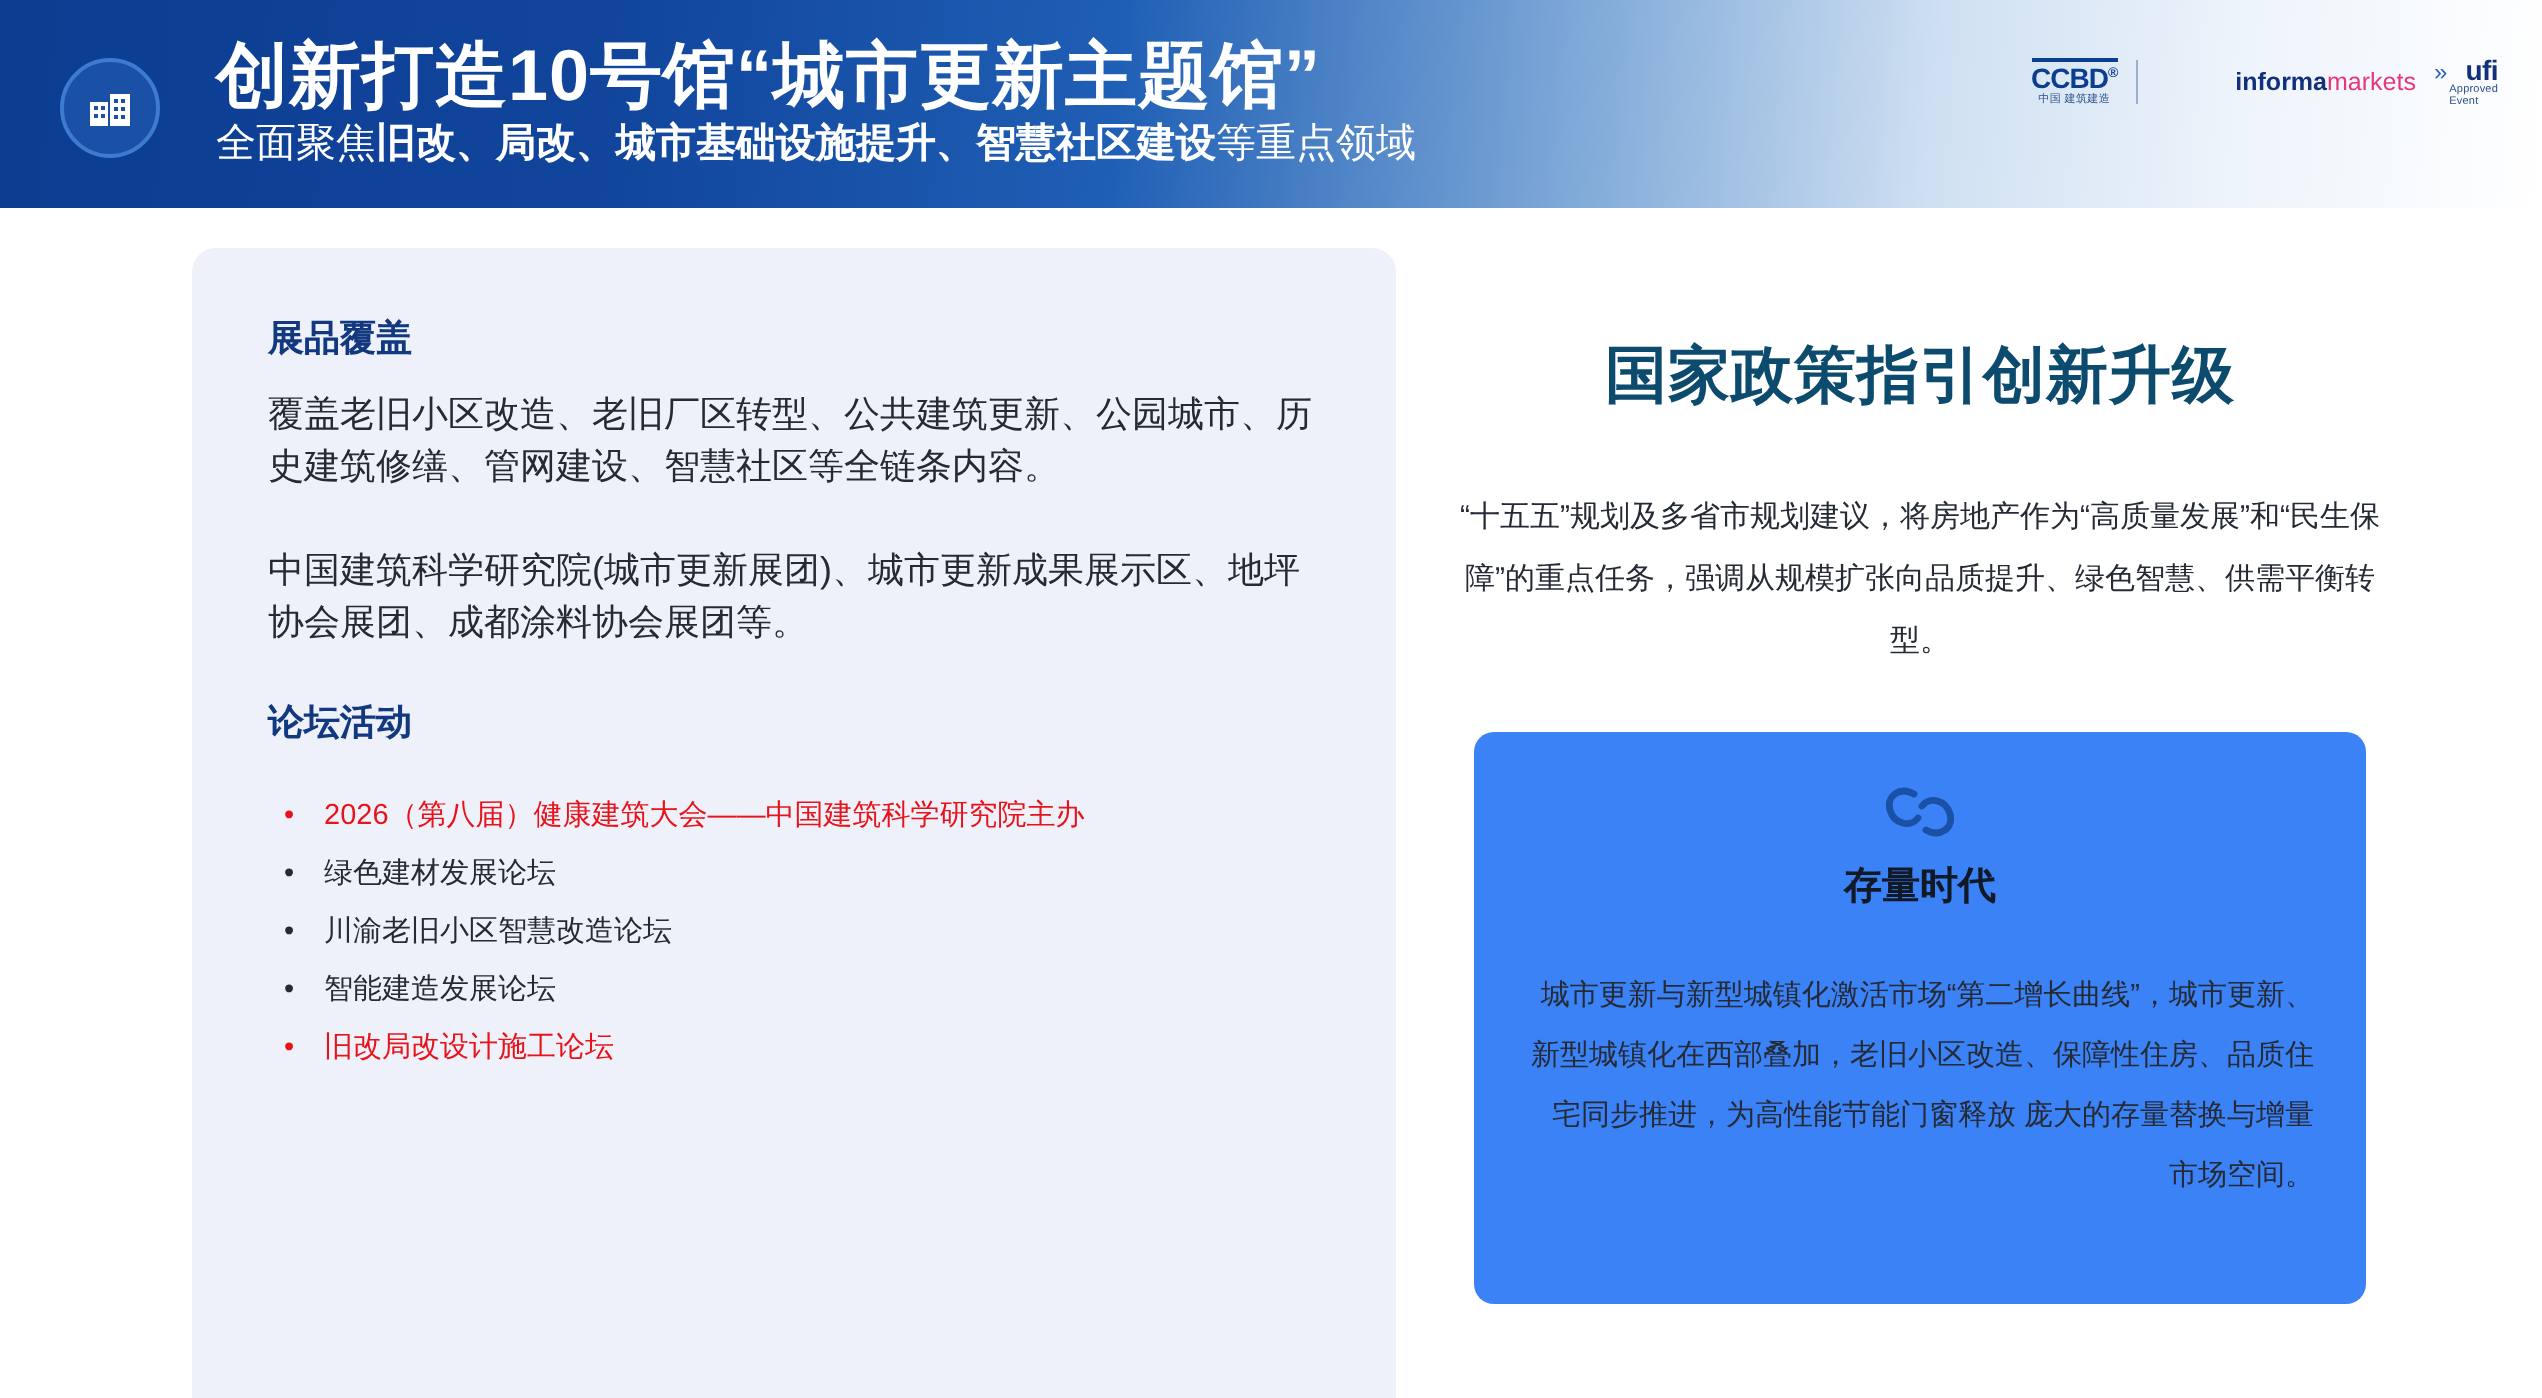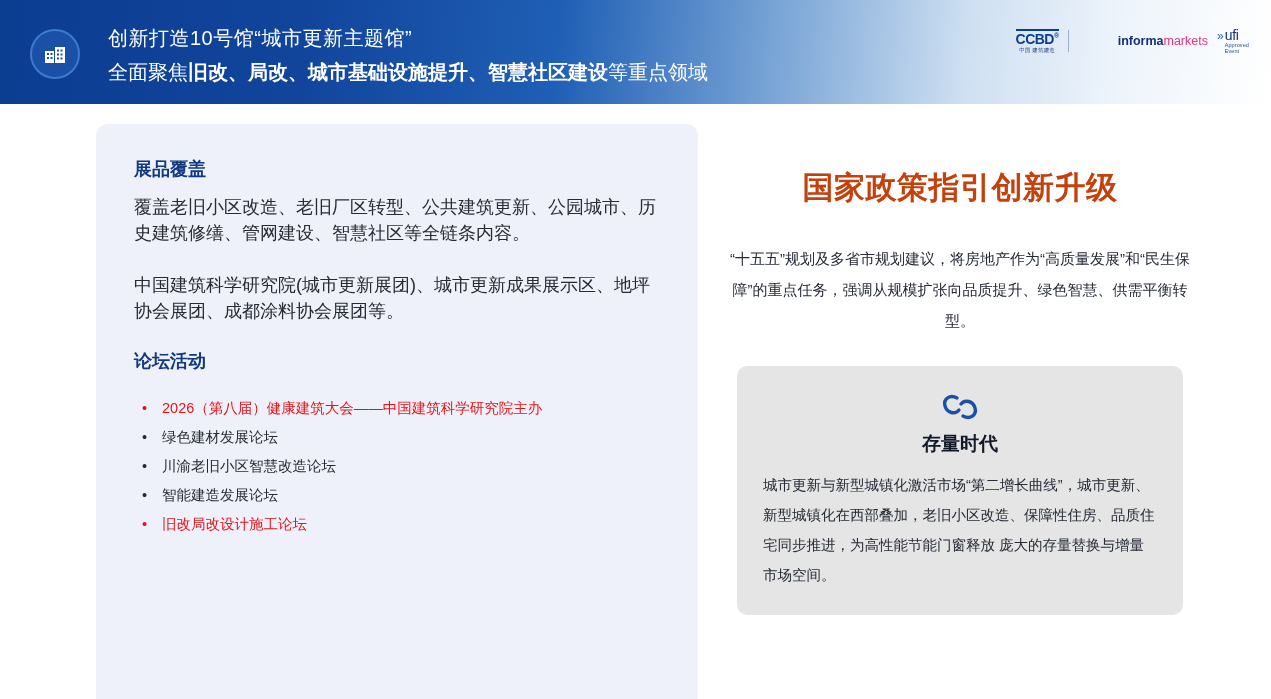--- a/index.html
+++ b/index.html
@@ -38,22 +38,22 @@
     align-items: center;
     justify-content: center;
   }
   .header-logo-circle svg { display: block; }
   .header-titles {
     position: absolute;
     left: 108px;
     top: 20px;
   }
   .header-title {
-    font-size: 20px;
-    font-weight: normal;
+    font-size: 36px;
+    font-weight: bold;
     color: #ffffff;
     letter-spacing: 0.5px;
     line-height: 36px;
     white-space: nowrap;
   }
   .header-subtitle {
     margin-top: 7px;
     font-size: 20px;
     color: #ffffff;
     line-height: 22px;
@@ -116,23 +116,24 @@
     font-size: 12px;
     margin-right: 1px;
     margin-top: 2px;
   }
   .brand-ufi .ufi-text {
     display: flex;
     flex-direction: column;
   }
   .brand-ufi .ufi-main {
     font-size: 14px;
-    font-weight: normal;
+    font-weight: bold;
     color: #13307a;
     letter-spacing: -0.3px;
+    text-align: right;
   }
   .brand-ufi .ufi-sub {
     font-size: 5.5px;
     color: #2b4f8a;
     letter-spacing: 0.1px;
     margin-top: 1px;
   }
 
   
   .left-panel {
@@ -188,60 +189,60 @@
   
   .right-panel {
     position: absolute;
     left: 716px;
     top: 150px;
     width: 488px;
   }
   .right-title {
     font-size: 31px;
     font-weight: bold;
-    color: #c2410c;
+    color: #0c4a6e;
     text-align: center;
     line-height: 44px;
     margin: 16px 0 0 0;
     letter-spacing: 0.5px;
   }
   .right-desc {
     margin: 33px 4px 0 4px;
     font-size: 15px;
     color: #252a35;
     line-height: 31px;
     text-align: center;
   }
   .card {
     margin: 30px 21px 0 21px;
-    background: #e5e5e5;
+    background: #3b82f6;
     border-radius: 10px;
-    padding: 22px 26px 10px 26px;
+    padding: 22px 26px 34px 26px;
     text-align: center;
   }
   .card-icon {
     color: #1a50a5;
     font-size: 30px;
     line-height: 34px;
     height: 34px;
   }
   .card-icon svg { display: inline-block; vertical-align: middle; }
   .card-title {
     margin-top: 8px;
     font-size: 19px;
     font-weight: bold;
     color: #111826;
     line-height: 28px;
   }
   .card-body {
-    margin-top: 12px;
+    margin-top: 25px;
     font-size: 14.5px;
     color: #252a35;
     line-height: 30px;
-    text-align: left;
+    text-align: right;
   }
 </style>
 </head>
 <body>
 
 <div class="header">
   <div class="header-logo-circle">
     <svg width="26" height="24" viewBox="0 0 26 24" aria-hidden="true">
       <rect x="3" y="9" width="9" height="12" fill="#ffffff"></rect>
       <rect x="13" y="5" width="10" height="16" fill="#ffffff"></rect>

